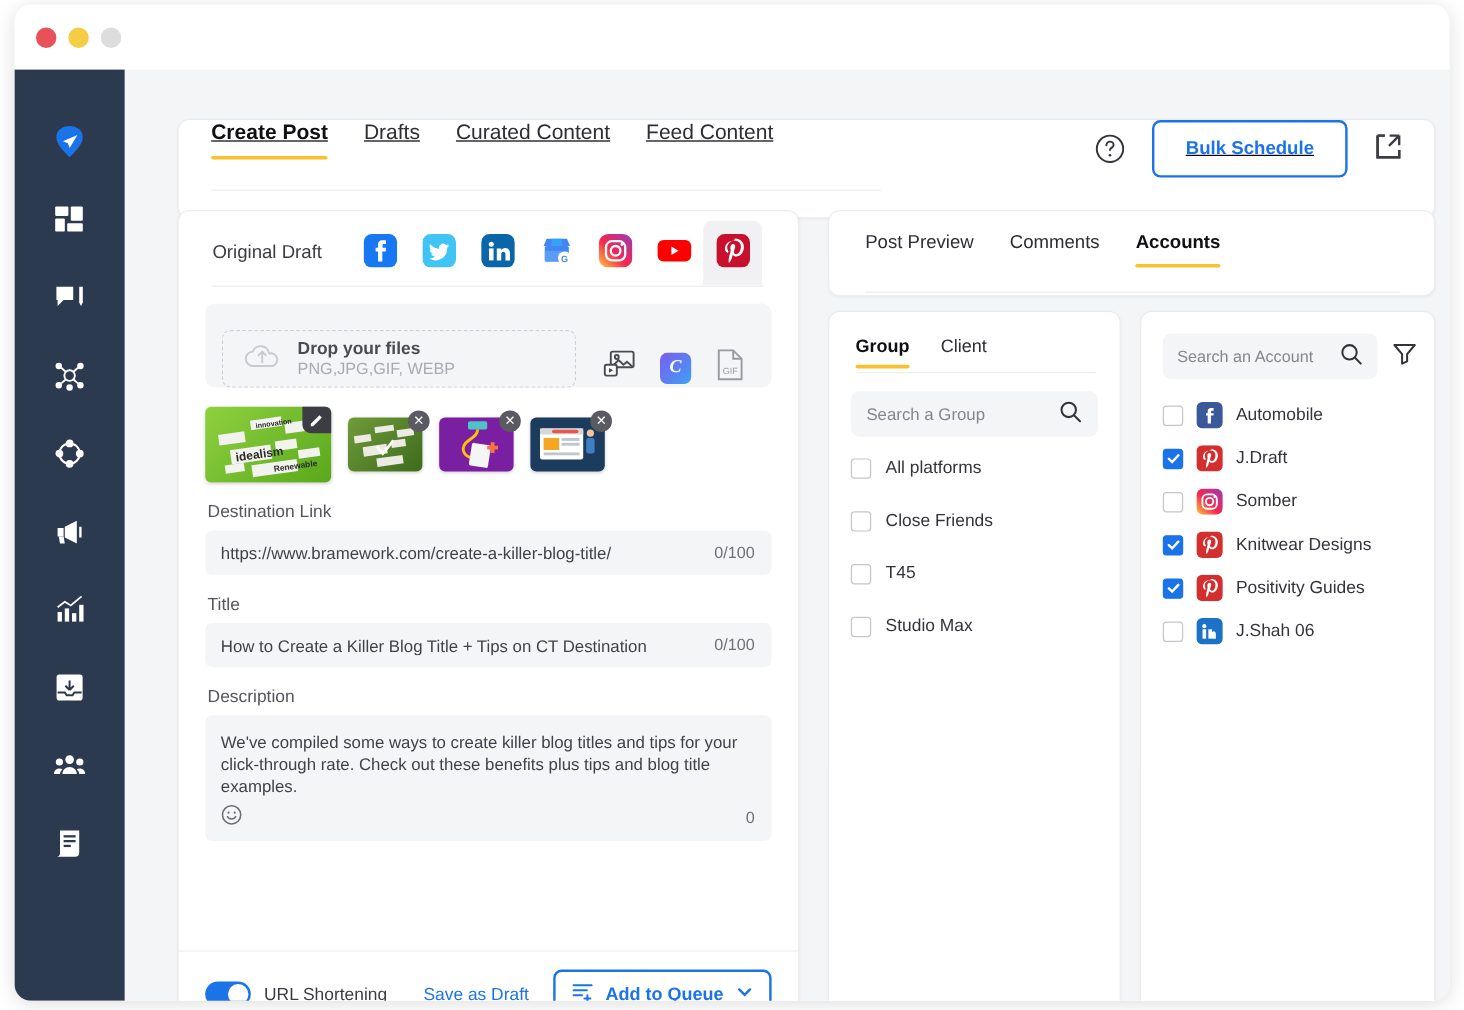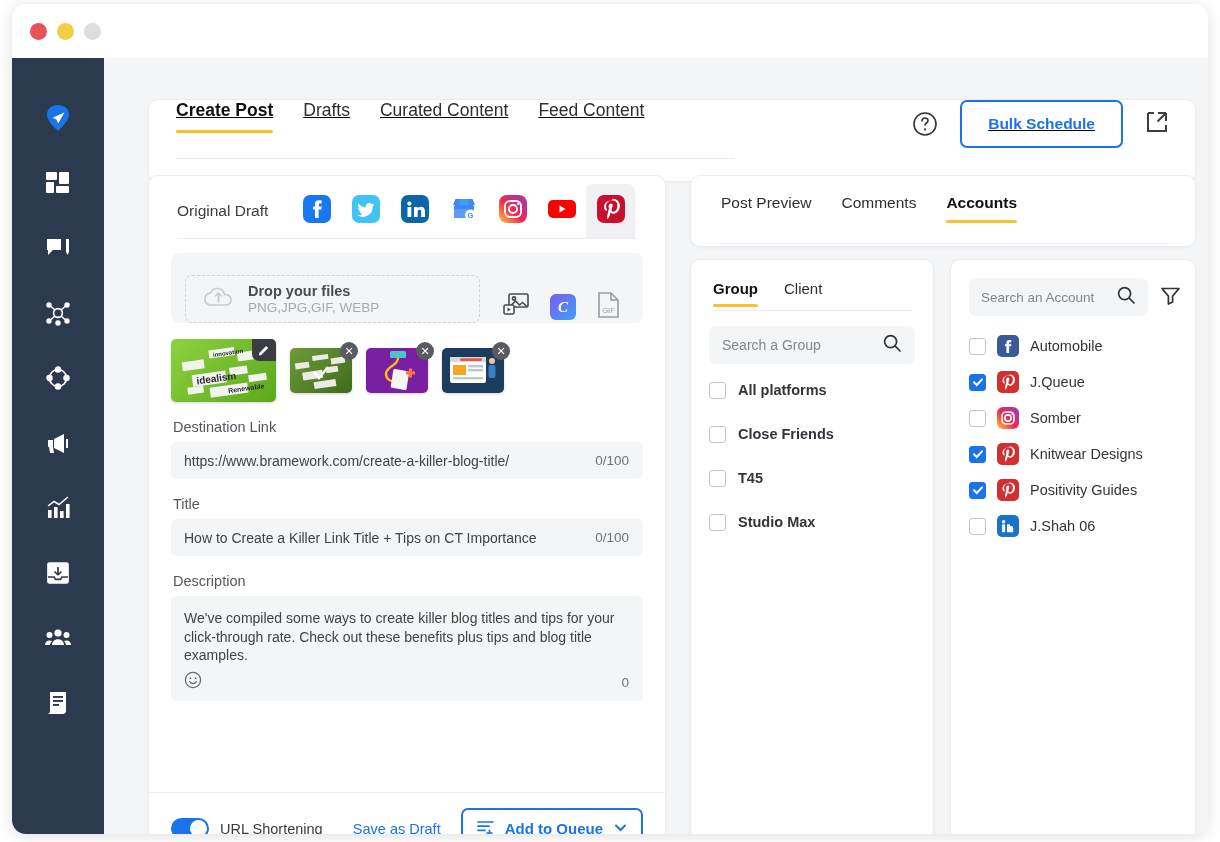--- a/index.html
+++ b/index.html
@@ -243,21 +243,21 @@
     display: flex; align-items: center; padding: 0 13px;
   }
   .searchbox .ph { font-size: 14px; color: #85858f; flex: 1; }
   .chk-row { display: flex; align-items: center; gap: 12px; padding: 0 18px; height: 36px; margin-top: 8px; }
   .chk {
     width: 17px; height: 17px; border-radius: 3px;
     border: 1.6px solid #c5c5cd; background: #fff;
     flex: none; display: flex; align-items: center; justify-content: center;
   }
   .chk.on { background: #1a73e8; border-color: #1a73e8; }
-  .chk-label { font-size: 14.5px; color: #33333b; font-weight: bold; }
+  .chk-label { font-size: 14.5px; color: #33333b; }
 
   .acct-card {
     position: absolute; left: 846px; top: 201px;
     width: 246px; height: 606px;
   }
   .acct-search-row { display: flex; align-items: center; margin: 18px 14px 0 18px; gap: 12px; }
   .acct-search {
     flex: 1; height: 38px; background: #f4f5f7; border-radius: 7px;
     display: flex; align-items: center; padding: 0 12px;
   }
@@ -608,21 +608,21 @@
 
       <div class="fieldwrap">
         <div class="flabel">Destination Link</div>
         <div class="fbox">
           <span class="val">https://www.bramework.com/create-a-killer-blog-title/</span>
           <span class="count">0/100</span>
         </div>
 
         <div class="flabel">Title</div>
         <div class="fbox">
-          <span class="val">How to Create a Killer Link Title + Tips on CT Importance</span>
+          <span class="val">How to Create a Killer Blog Title + Tips on CT Destination</span>
           <span class="count">0/100</span>
         </div>
 
         <div class="flabel">Description</div>
         <div class="descbox">
           <div class="txt">We've compiled some ways to create killer blog titles and tips for your click-through rate. Check out these benefits plus tips and blog title examples.</div>
           <div class="desc-foot">
             <span>
               <svg width="18" height="18" viewBox="0 0 18 18" fill="none" stroke="#6c6c76" stroke-width="1.3">
                   <circle cx="9" cy="9" r="7.6"></circle>
@@ -750,21 +750,21 @@
             <svg width="12" height="12" viewBox="0 0 12 12" fill="none" stroke="#fff" stroke-width="2" stroke-linecap="round">
                 <path d="M2 6.3 4.8 9 10 3.4"></path>
               </svg>
           </span>
           <span class="pic">
             <svg width="22" height="22" viewBox="0 0 22 22">
                 <rect width="22" height="22" rx="5" fill="#d32f2f"></rect>
                 <path d="M11.4 4.4c-3.9 0-5.9 2.7-5.9 5 0 1.3.5 2.5 1.6 3 .2.1.4 0 .4-.2l.2-.7c0-.2 0-.3-.1-.5-.4-.5-.6-1.1-.6-1.9 0-2.4 1.8-4.6 4.8-4.6 2.6 0 4.1 1.6 4.1 3.7 0 2.7-1.2 5-3 5-1 0-1.7-.8-1.5-1.8.3-1.2.9-2.5.9-3.4 0-.8-.4-1.4-1.3-1.4-1 0-1.9 1-1.9 2.4 0 .9.3 1.5.3 1.5l-1.2 5.1c-.3 1.4-.1 3 0 3.1.1.1.2.1.2 0 .1-.1 1.3-1.5 1.7-2.9l.6-2.3c.3.6 1.2 1.2 2.2 1.2 3 0 5-2.7 5-6.3 0-2.7-2.3-5-5.5-5z" fill="#fff"></path>
               </svg>
           </span>
-          <span class="acct-name">J.Queue</span>
+          <span class="acct-name">J.Draft</span>
         </div>
 
         <div class="acct-row">
           <span class="chk"></span>
           <span class="pic">
             <svg width="22" height="22" viewBox="0 0 22 22">
               <defs>
                   <linearGradient id="ig2" x1="0" y1="1" x2="1" y2="0">
                     <stop offset="0" stop-color="#ffc940"></stop>
                     <stop offset=".45" stop-color="#f3274e"></stop>

